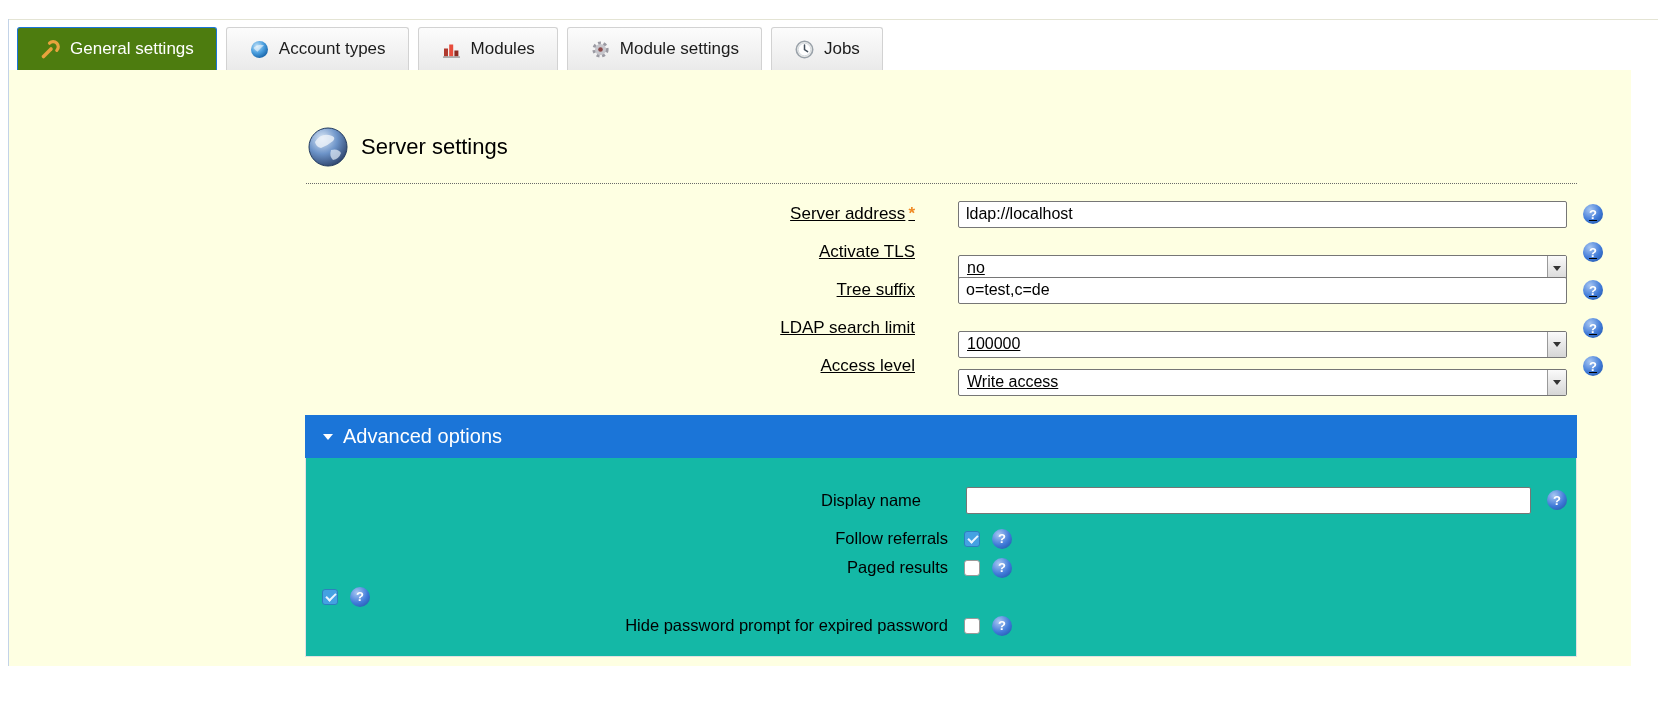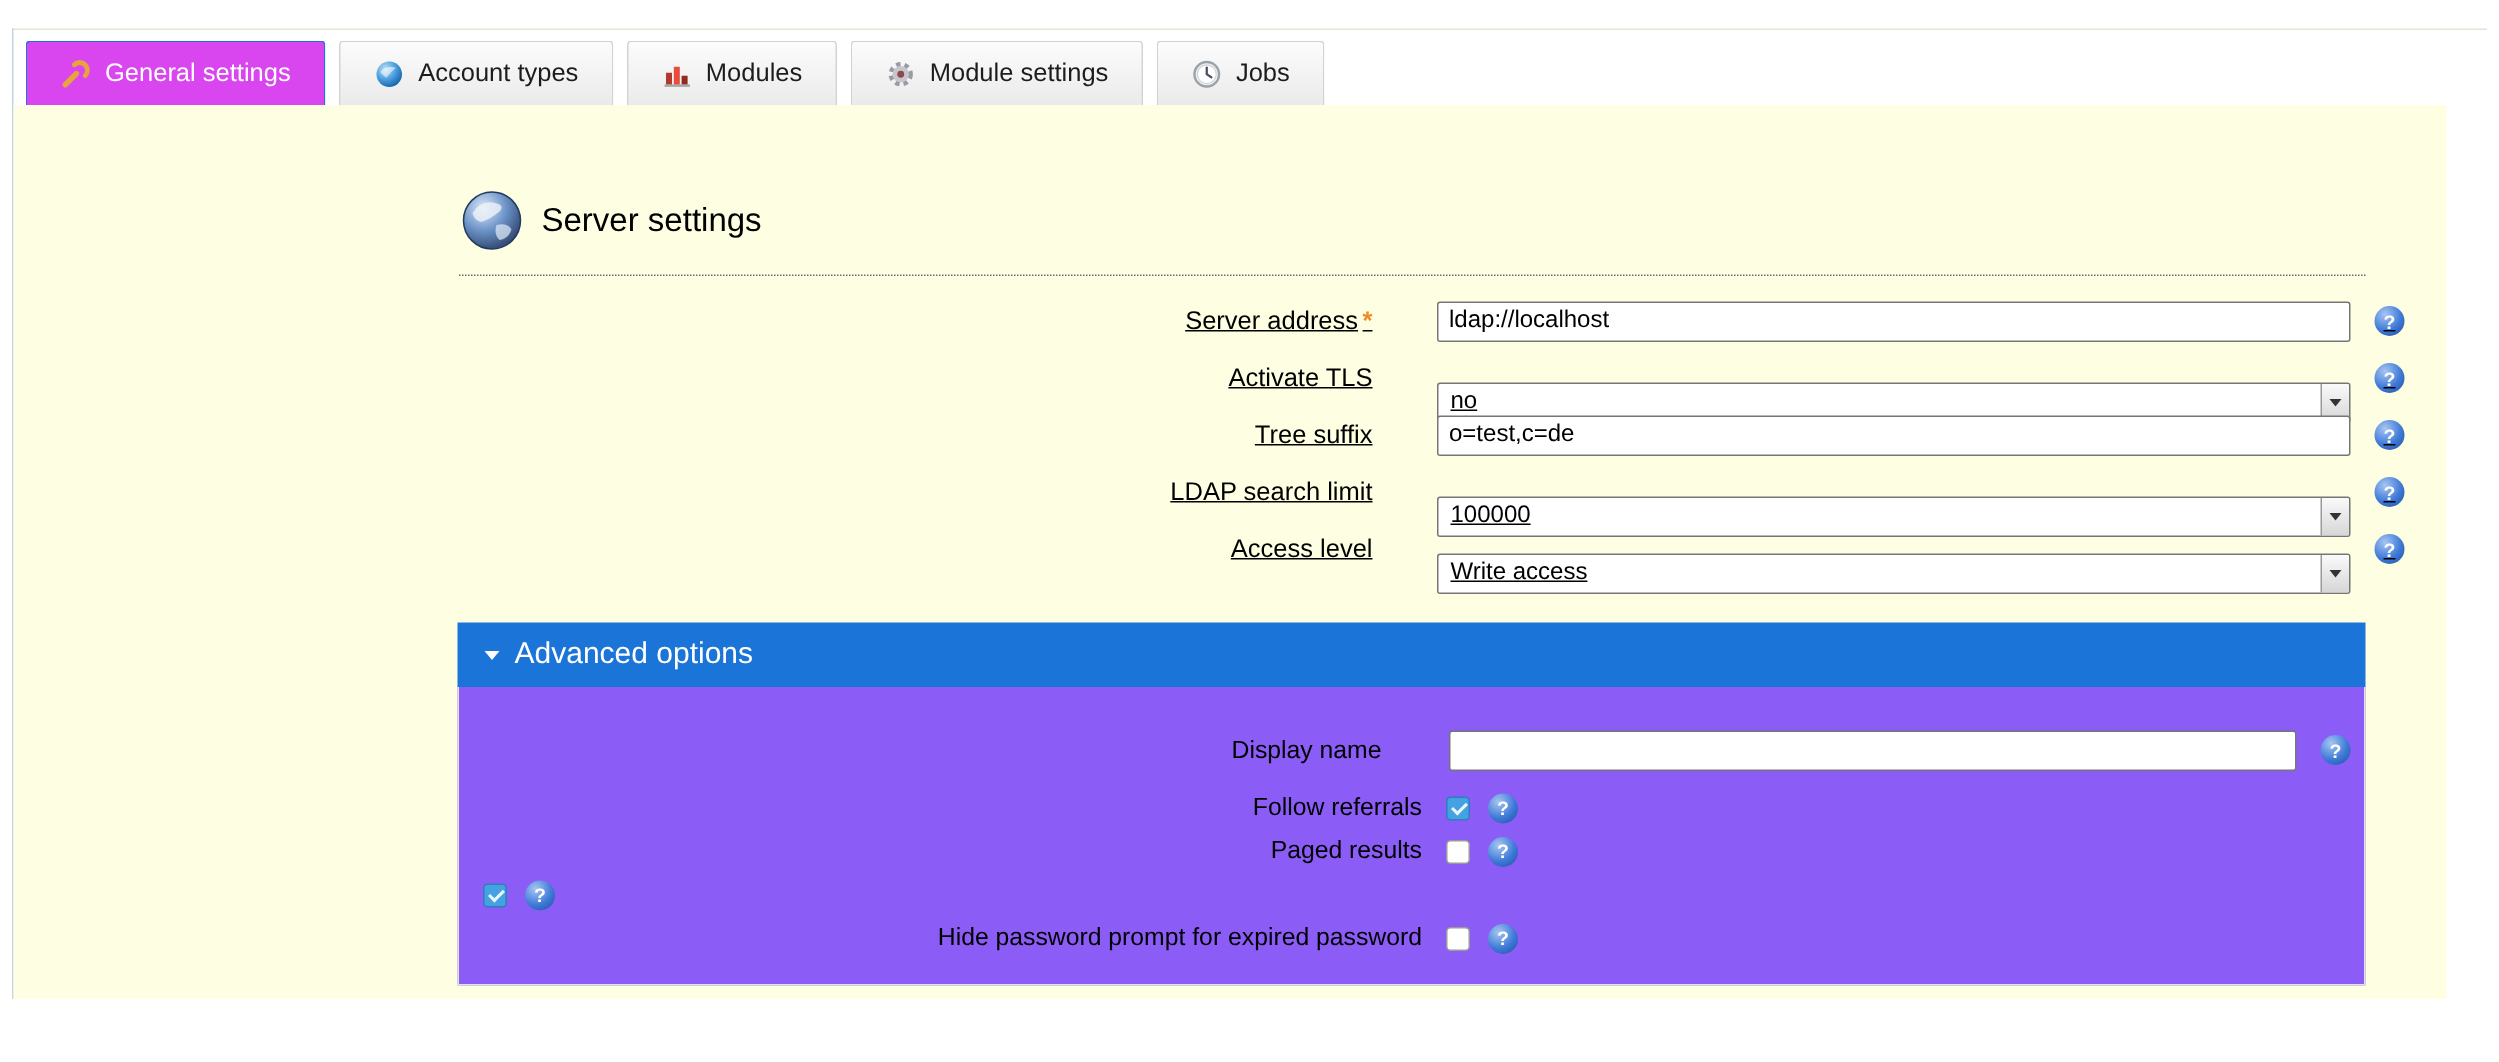--- a/index.html
+++ b/index.html
@@ -17,21 +17,21 @@
   
   .tabs { position:absolute; left:17px; top:27px; display:flex; gap:9px; align-items:flex-end; }
   .tab {
     height:43px; display:flex; align-items:center; gap:9px;
     padding:0 22px; font-size:17px; color:#1c1c1c; cursor:pointer;
     background:linear-gradient(#fcfcfc,#eaeaea);
     border:1px solid #d2d2d2; border-bottom:none;
     border-radius:3px 3px 0 0;
     white-space:nowrap;
   }
-  .tab.active { background:#d946ef; border-color:#1b75d8; color:#fff;text-align:center; }
+  .tab.active { background:#4d7c0f; border-color:#1b75d8; color:#fff;text-align:center; }
   .tab-icon { display:inline-flex; width:21px; height:21px; flex:none; }
 
   
   .content {
     position:absolute; left:9px; top:70px; width:1622px; height:596px;
     background:#feffe2;
   }
 
   .section-header { position:absolute; left:298px; top:56px; display:flex; align-items:center; gap:12px; }
   .section-title { font-size:22px; font-weight:normal; }
@@ -73,21 +73,21 @@
   .help::after { content:"?"; }
 
   
   .advanced { position:absolute; left:296px; top:345px; width:1272px; }
   .adv-header {
     height:43px; background:#1b75d8; color:#fff;
     display:flex; align-items:center; gap:10px; padding-left:18px;
     font-size:20px; cursor:pointer;
   }
   .tri-down { width:0; height:0; border-left:5px solid transparent; border-right:5px solid transparent; border-top:6px solid #fff; }
-  .adv-body { background:#8b5cf6; border:1px solid #e2e2e2; border-top:none; padding:24px 0 16px; }
+  .adv-body { background:#14b8a6; border:1px solid #e2e2e2; border-top:none; padding:24px 0 16px; }
   .adv-row { display:flex; align-items:center; min-height:29px; }
   .adv-row.input-row { height:36px; margin-bottom:6px; }
   .adv-label { text-align:right; font-size:16.5px; }
   .input-row .adv-label { width:615px; }
   .cb-row .adv-label { width:642px; }
   .adv-input-wrap { margin-left:45px; width:565px; flex:none; }
   .input-row .help { margin-left:16px; }
   .cb-row .help { margin-left:12px; }
   .cb {
     margin-left:16px; width:16px; height:16px; flex:none;

